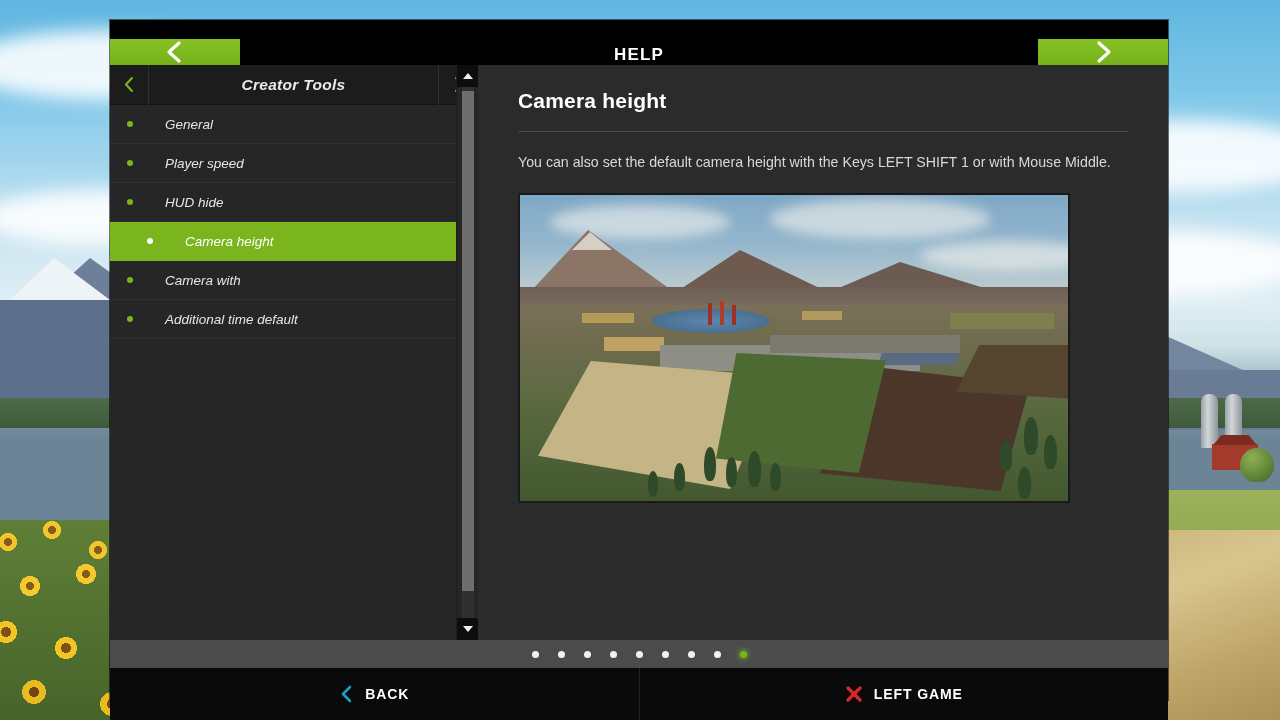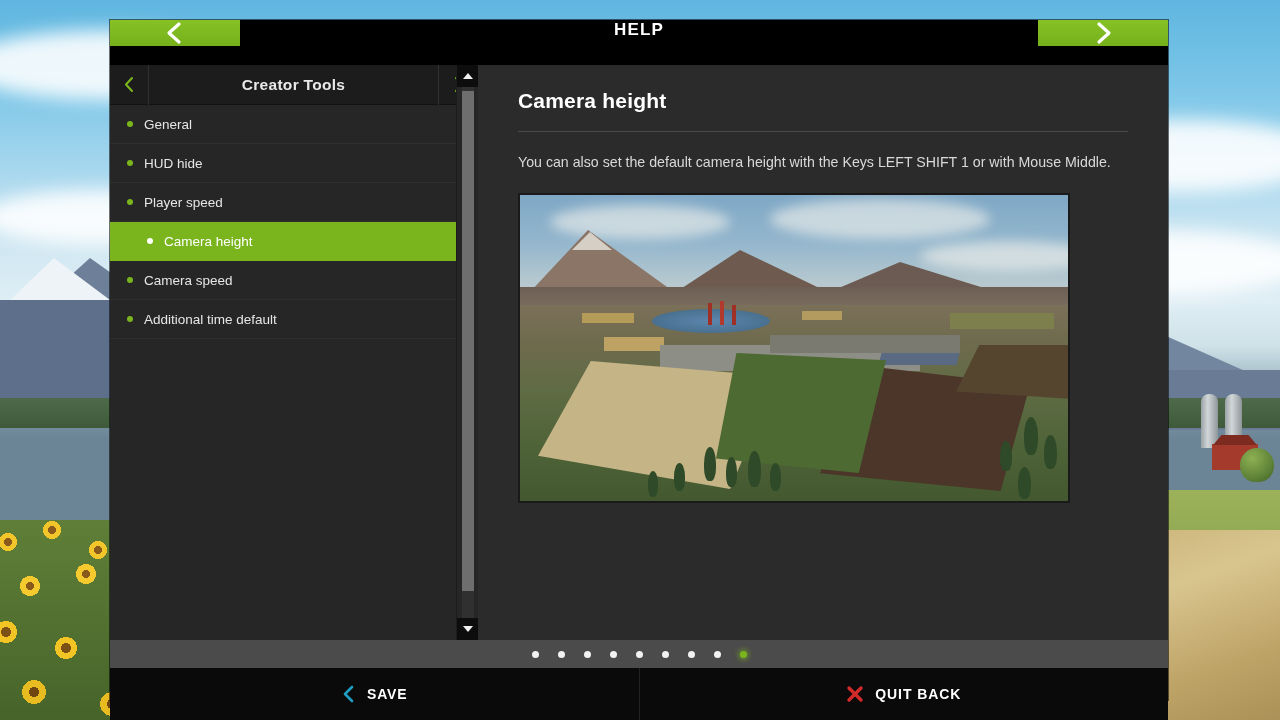--- a/index.html
+++ b/index.html
@@ -115,21 +115,21 @@
     left: 110px; top: 20px;
     width: 1058px; height: 680px;
     box-shadow: 0 0 0 1px rgba(0,0,0,0.55);
   }
 
   
   #topbar {
     position: relative;
     height: 45px;
     background: #000;
-    display: flex; align-items: flex-start; gap: 48px;
+    display: flex; align-items: flex-end; gap: 48px;
   }
   .navbtn {
     width: 130px;
     background: #7ab51d;
     background: linear-gradient(to bottom, #86c225 0%, #76b01a 100%);
     display: flex; align-items: center; justify-content: center;
     cursor: pointer;
   }
   .navbtn svg { display: block; }
   #topbar .title {
@@ -148,20 +148,21 @@
     background: #2b2b2b;
     display: flex;
   }
 
   
   #leftcol {
     width: 368px;
     background: #262626;
     position: relative;
     border-right: 1px solid #1c1c1c;
+    font-style: italic;
   }
   #listheader {
     height: 40px;
     background: #1c1c1c;
     display: flex; align-items: center;
     border-bottom: 1px solid #121212;
   }
   .hdr-arrow {
     width: 38px; height: 40px;
     display: flex; align-items: center; justify-content: center;
@@ -178,20 +179,21 @@
   #listheader .sep { width: 1px; height: 40px; background: #303030; }
 
   #itemlist { position: relative; }
   .item {
     height: 39px;
     display: flex; align-items: center;
     padding-left: 17px;
     border-bottom: 1px solid #2f2f2f;
     cursor: pointer;
     background: #262626;
+    gap: 21px;
   }
   .item .bullet {
     width: 6px; height: 6px;
     border-radius: 50%;
     background: #7ab51d;
     margin-right: 11px;
     flex: none;
   }
   .item .lbl {
     color: #e6e6e6;
@@ -422,33 +424,33 @@
         </div>
       </div>
 
       <div id="itemlist">
         <div class="item">
           <span class="bullet"></span>
           <span class="lbl">General</span>
         </div>
         <div class="item">
           <span class="bullet"></span>
-          <span class="lbl">HUD hide</span>
+          <span class="lbl">Player speed</span>
         </div>
         <div class="item">
           <span class="bullet"></span>
-          <span class="lbl">Player speed</span>
+          <span class="lbl">HUD hide</span>
         </div>
         <div class="item sub active">
           <span class="bullet"></span>
           <span class="lbl">Camera height</span>
         </div>
         <div class="item">
           <span class="bullet"></span>
-          <span class="lbl">Camera speed</span>
+          <span class="lbl">Camera with</span>
         </div>
         <div class="item">
           <span class="bullet"></span>
           <span class="lbl">Additional time default</span>
         </div>
       </div>
 
       <div id="scrollbar">
         <div class="sb-arrow up">
           <span class="tri up"></span>
@@ -523,23 +525,23 @@
     <span class="dot"></span>
     <span class="dot"></span>
     <span class="dot on"></span>
   </div>
 
   <div id="footer">
     <div class="fbtn">
       <svg width="15" height="20" viewBox="0 0 15 20">
         <polyline points="11,3 4,10 11,17" fill="none" stroke="#1f9ec4" stroke-width="2.6" stroke-linecap="round" stroke-linejoin="round"></polyline>
       </svg>
-      <span>SAVE</span>
+      <span>BACK</span>
     </div>
     <div class="fbtn">
       <svg width="18" height="18" viewBox="0 0 18 18">
         <line x1="3" y1="3" x2="15" y2="15" stroke="#d32a2a" stroke-width="3.4" stroke-linecap="round"></line>
         <line x1="15" y1="3" x2="3" y2="15" stroke="#d32a2a" stroke-width="3.4" stroke-linecap="round"></line>
       </svg>
-      <span>QUIT BACK</span>
+      <span>LEFT GAME</span>
     </div>
   </div>
 </div>
 
 </body></html>

